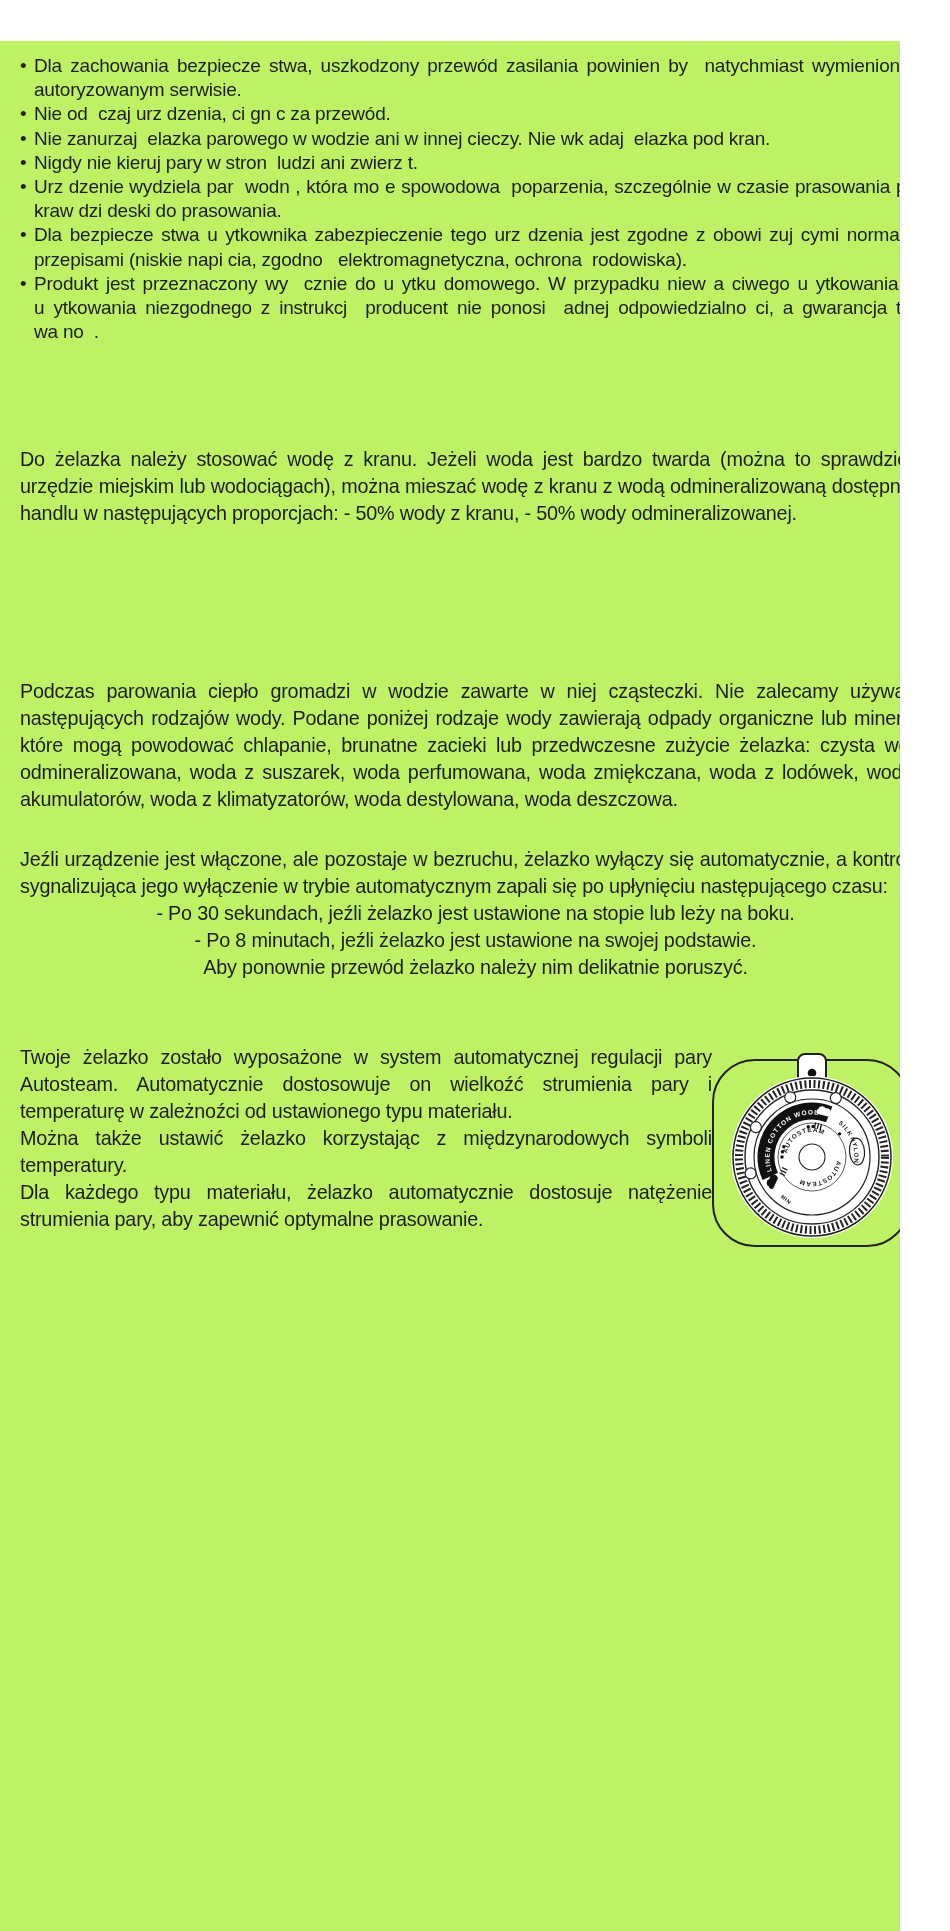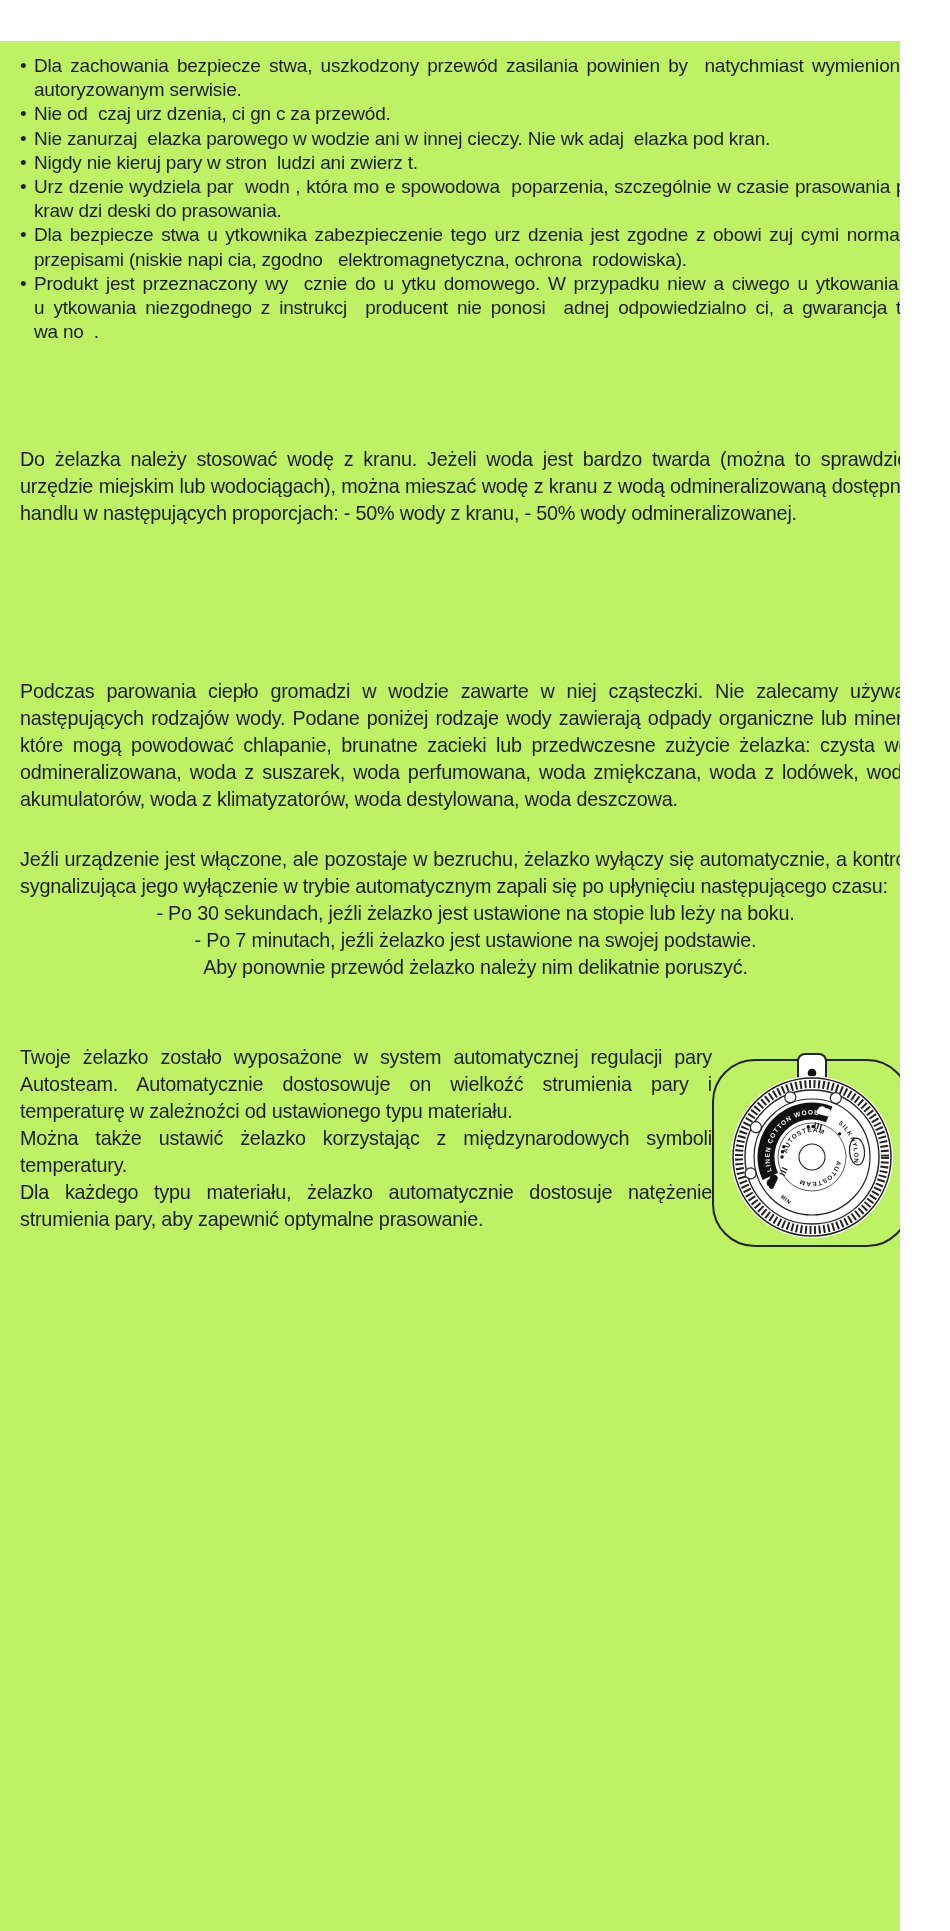--- a/index.html
+++ b/index.html
@@ -58,21 +58,21 @@
     <li>Produkt jest przeznaczony wy&nbsp;&nbsp;cznie do u&nbsp;ytku domowego. W przypadku niew&nbsp;a&nbsp;ciwego u&nbsp;ytkowania lub u&nbsp;ytkowania niezgodnego z instrukcj&nbsp; producent nie ponosi&nbsp; adnej odpowiedzialno&nbsp;ci, a gwarancja traci wa&nbsp;no&nbsp;&nbsp;.</li>
   </ul>
 
   <div class="para" id="p-water">Do żelazka należy stosować wodę z kranu. Jeżeli woda jest bardzo twarda (można to sprawdzić w urzędzie miejskim lub wodociągach), można mieszać wodę z kranu z wodą odmineralizowaną dostępną w handlu w następujących proporcjach: - 50% wody z kranu, - 50% wody odmineralizowanej.</div>
 
   <div class="para" id="p-water-types">Podczas parowania ciepło gromadzi w wodzie zawarte w niej cząsteczki. Nie zalecamy używania następujących rodzajów wody. Podane poniżej rodzaje wody zawierają odpady organiczne lub minerały, które mogą powodować chlapanie, brunatne zacieki lub przedwczesne zużycie żelazka: czysta woda odmineralizowana, woda z suszarek, woda perfumowana, woda zmiękczana, woda z lodówek, woda z akumulatorów, woda z klimatyzatorów, woda destylowana, woda deszczowa.</div>
 
   <div class="para" id="p-auto-off">
     <p>Jeźli urządzenie jest włączone, ale pozostaje w bezruchu, żelazko wyłączy się automatycznie, a kontrolka sygnalizująca jego wyłączenie w trybie automatycznym zapali się po upłynięciu następującego czasu:</p>
     <p class="line">- Po 30 sekundach, jeźli żelazko jest ustawione na stopie lub leży na boku.</p>
-    <p class="line">- Po 7 minutach, jeźli żelazko jest ustawione na swojej podstawie.</p>
+    <p class="line">- Po 8 minutach, jeźli żelazko jest ustawione na swojej podstawie.</p>
     <p class="line">Aby ponownie przewód żelazko należy nim delikatnie poruszyć.</p>
   </div>
 
   <div class="para" id="p-autosteam">
     <p>Twoje żelazko zostało wyposażone w system automatycznej regulacji pary Autosteam. Automatycznie dostosowuje on wielkoźć strumienia pary i temperaturę w zależnoźci od ustawionego typu materiału.</p>
     <p>Można także ustawić żelazko korzystając z międzynarodowych symboli temperatury.</p>
     <p>Dla każdego typu materiału, żelazko automatycznie dostosuje natężenie strumienia pary, aby zapewnić optymalne prasowanie.</p>
   </div>
 
   <div class="dial-wrap">

